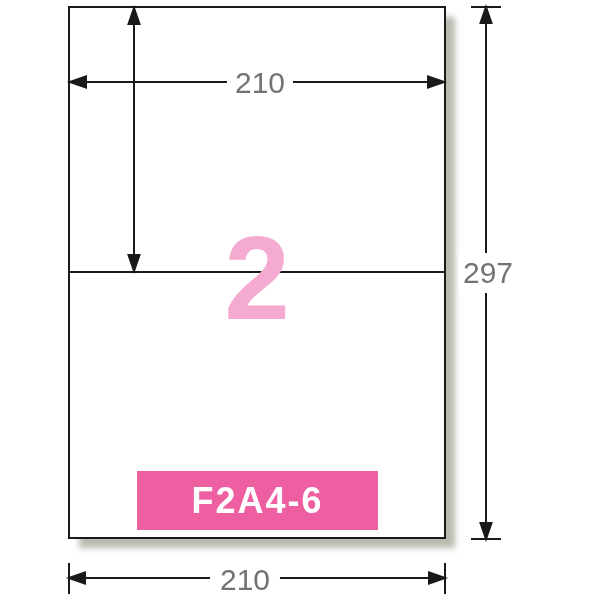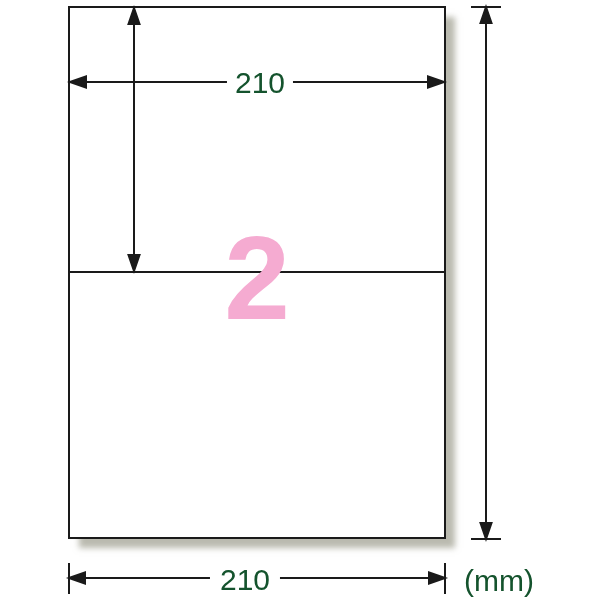--- a/index.html
+++ b/index.html
@@ -64,41 +64,44 @@
     position: absolute;
     left: 0; top: 0;
     z-index: 4;
     pointer-events: none;
   }
   
   .dim-label {
     position: absolute;
     transform: translate(-50%, -50%);
     background: #ffffff;
-    color: #14532d;
+    color: #737373;
     font-size: 30px;
     line-height: 32px;
     white-space: nowrap;
     z-index: 5;
     text-align: center;
   }
   #dim-width-top    { left: 260px; top: 83px;  padding: 0 8px; }
   #dim-half-height  { left: 134px; top: 136px; padding: 2px 5px; }
   #dim-height       { left: 488px; top: 273px; padding: 4px 4px; }
   #dim-width-bottom { left: 245px; top: 580px; padding: 0 10px; }
   #dim-unit         { left: 499px; top: 581px; padding: 0 2px; background: transparent; }
 </style>
 </head>
 <body>
 
 <div id="canvas">
 
   <div class="sheet">
     <div class="divider"></div>
     <div class="count">2</div>
+    <div class="banner">
+      <span>F2A4-6</span>
+    </div>
   </div>
 
   <svg class="dims" width="600" height="600" viewBox="0 0 600 600" stroke="#1a1a1a" stroke-width="2" fill="#1a1a1a">
 
     <line x1="73" y1="82" x2="441" y2="82"></line>
     <polygon points="70,82 86,76.5 86,87.5"></polygon>
     <polygon points="444,82 428,76.5 428,87.5"></polygon>
 
     <line x1="134" y1="11" x2="134" y2="268"></line>
     <polygon points="134,8 128.5,24 139.5,24"></polygon>
@@ -113,18 +116,18 @@
     <line x1="72" y1="578" x2="442" y2="578"></line>
     <polygon points="69,578 85,572.5 85,583.5"></polygon>
     <polygon points="445,578 429,572.5 429,583.5"></polygon>
     <line x1="69" y1="563" x2="69" y2="594"></line>
     <line x1="445" y1="563" x2="445" y2="594"></line>
   </svg>
 
   <div class="dim-label" id="dim-width-top">210</div>
 
 
+  <div class="dim-label" id="dim-height">297</div>
 
   <div class="dim-label" id="dim-width-bottom">210</div>
 
-  <div class="dim-label" id="dim-unit">(mm)</div>
 
 </div>
 
 </body></html>

